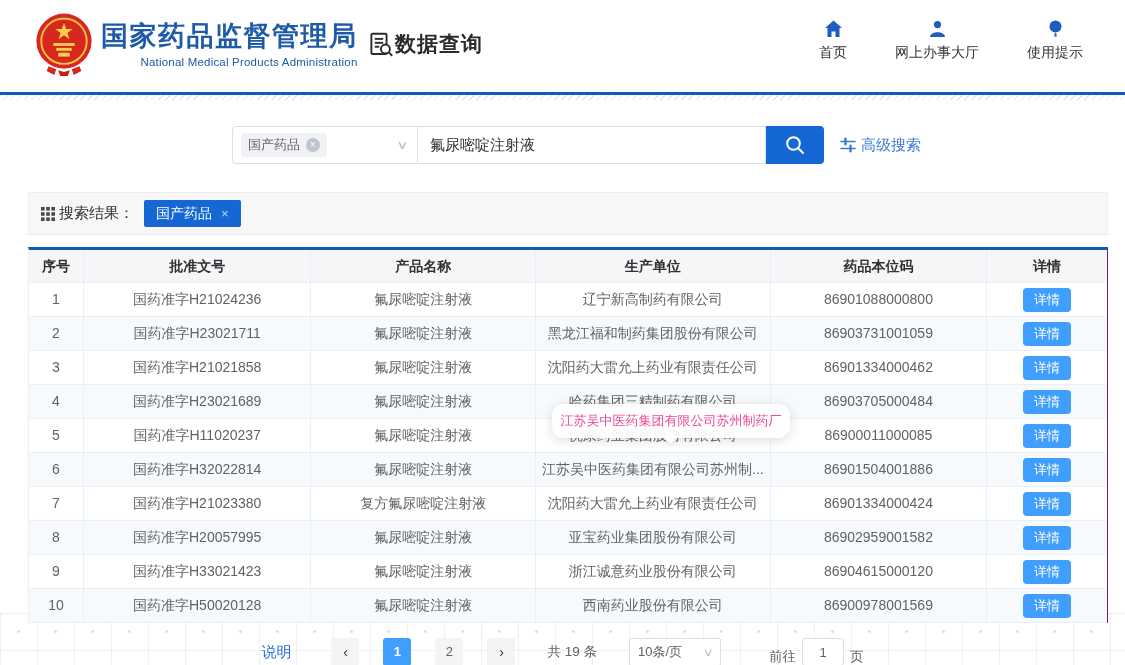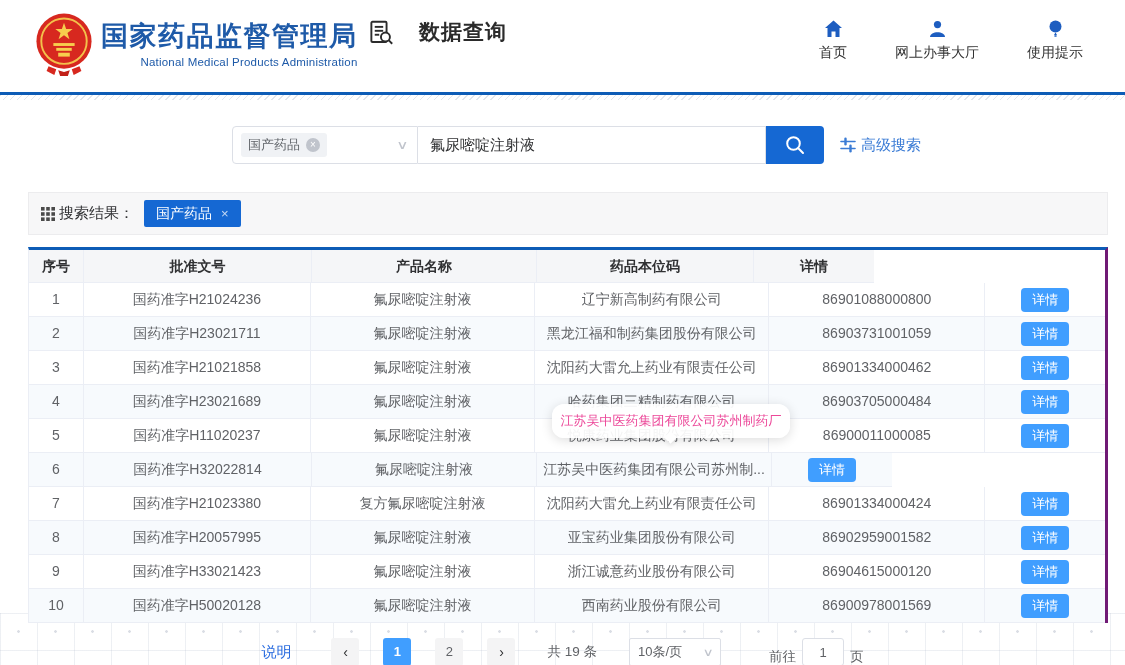--- a/index.html
+++ b/index.html
@@ -9,21 +9,21 @@
     font-family:"Liberation Sans","DejaVu Sans",sans-serif;
     color:#303133;
   }
 
   
   .header { position:relative; height:92px; background:#fff;text-align:right; }
   .logo { position:absolute; left:35px; top:13px; width:58px; height:64px; }
   .org { position:absolute; left:101px; top:21px; }
   .org-zh { font-size:27px; font-weight:bold; color:#1e5aa8; letter-spacing:1.5px; line-height:30px; }
   .org-en { font-size:11.5px; color:#1e5aa8; margin-top:5px; letter-spacing:.2px; }
-  .app-title { position:absolute; left:368px; top:18px; display:flex; align-items:center; gap:24px; }
+  .app-title { position:absolute; left:368px; top:30px; display:flex; align-items:center; gap:0; }
   .app-title span { font-size:21px; font-weight:600; color:#2b2b2b; letter-spacing:1px; }
   .top-nav { position:absolute; right:42px; top:20px; display:flex; gap:48px; }
   .nav-item { display:flex; flex-direction:column; align-items:center; gap:6px; cursor:pointer; }
   .nav-item svg { display:block; }
   .nav-label { font-size:14px; color:#333; white-space:nowrap; }
 
   .blue-line { height:3px; background:#0d5cb6; }
   .hatch { height:5px;
     background:repeating-linear-gradient(135deg,#e2e6ec 0 1px,transparent 1px 5px); }
 
@@ -47,21 +47,21 @@
   
   .results-bar { margin:28px 17px 0 28px; width:1080px; height:43px; background:#f7f7f8;
     border:1px solid #ececee; display:flex; align-items:center; padding:0 12px; gap:10px; }
   .results-label { font-size:15px; color:#303133; display:flex; align-items:center; gap:4px; }
   .result-tag { background:#1568d3; color:#fff; font-size:14px; height:27px; padding:0 12px;
     display:flex; align-items:center; gap:9px; border-radius:2px; }
   .result-tag .x { color:rgba(255,255,255,.75); font-size:13px; cursor:pointer; }
 
   
   .table { margin:12px 17px 0 28px; width:1080px; border-top:3px solid #0d5cb6;
-    border-left:1px solid #ebeef5; border-right:3px solid #701a75; background:#fff; position:relative; z-index:1; }
+    border-left:1px solid #ebeef5; border-right:1px solid #701a75; background:#fff; position:relative; z-index:1; }
   .trow { display:flex; }
   .tcell { border-right:1px solid #ebeef5; border-bottom:1px solid #ebeef5; font-size:14px;
     color:#606266; text-align:center; height:34px; line-height:33px; overflow:hidden;
     white-space:nowrap; text-overflow:ellipsis; padding:0 4px; }
   .tcell:last-child { border-right:none; }
   .thead .tcell { background:#f5f6f8; font-weight:bold; color:#303133; height:33px; line-height:32px; }
   .trow.alt .tcell { background:#f7fafd; }
   .c0{width:55px}.c1{width:228px}.c2{width:225px}.c3{width:235px}.c4{width:217px}
   .c5{width:120px; display:flex; align-items:center; justify-content:center;}
   .detail-btn { background:#409eff; color:#fff; border:none; border-radius:4px; font-size:13px;
@@ -201,20 +201,21 @@
     <span>国产药品</span>
     <span class="x">×</span>
   </span>
 </div>
 
 <div class="table">
   <div class="trow thead">
     <div class="tcell c0">序号</div>
     <div class="tcell c1">批准文号</div>
     <div class="tcell c2">产品名称</div>
+    <div class="tcell c3">生产单位</div>
     <div class="tcell c4">药品本位码</div>
     <div class="tcell c5">详情</div>
   </div>
   <div id="table-body">
       <div class="trow">
         <div class="tcell c0">1</div>
         <div class="tcell c1">国药准字H21024236</div>
         <div class="tcell c2">氟尿嘧啶注射液</div>
         <div class="tcell c3">辽宁新高制药有限公司</div>
         <div class="tcell c4">86901088000800</div>
@@ -260,20 +261,21 @@
         <div class="tcell c4">86900011000085</div>
         <div class="tcell c5">
           <button class="detail-btn">详情</button>
         </div>
       </div>
       <div class="trow alt">
         <div class="tcell c0">6</div>
         <div class="tcell c1">国药准字H32022814</div>
         <div class="tcell c2">氟尿嘧啶注射液</div>
         <div class="tcell c3">江苏吴中医药集团有限公司苏州制...</div>
+        <div class="tcell c4">86901504001886</div>
         <div class="tcell c5">
           <button class="detail-btn">详情</button>
         </div>
       </div>
       <div class="trow">
         <div class="tcell c0">7</div>
         <div class="tcell c1">国药准字H21023380</div>
         <div class="tcell c2">复方氟尿嘧啶注射液</div>
         <div class="tcell c3">沈阳药大雷允上药业有限责任公司</div>
         <div class="tcell c4">86901334000424</div>

